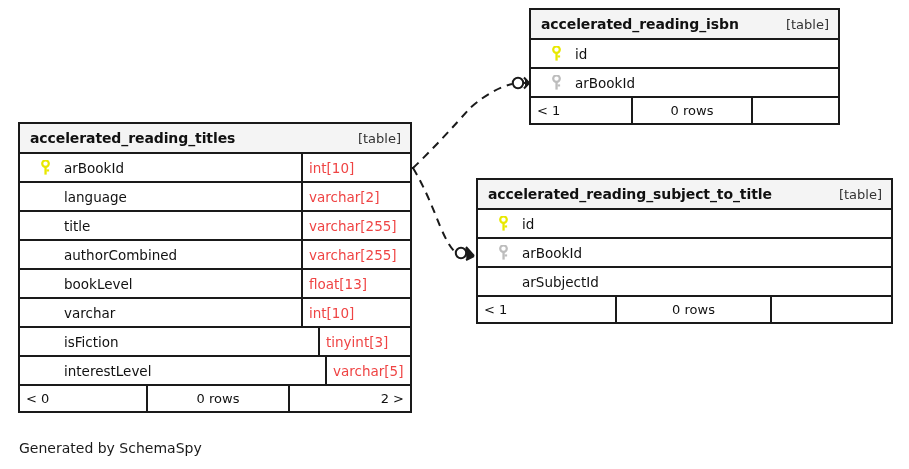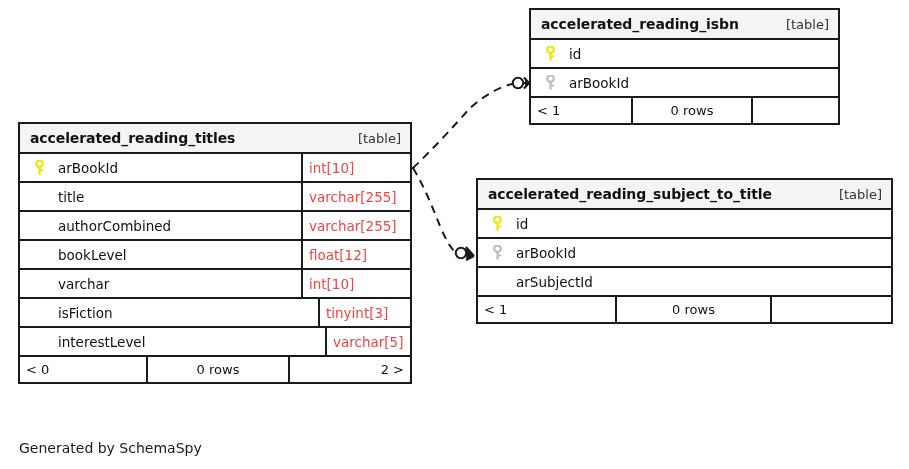--- a/index.html
+++ b/index.html
@@ -66,21 +66,21 @@
     box-sizing: border-box;
   }
   .col-row:last-of-type {
     border-bottom: 2px solid #1a1a1a;
   }
   .col-name-cell {
     display: flex;
     align-items: center;
     flex: 1 1 auto;
     min-width: 0;
-    padding-left: 8px;
+    padding-left: 14px;
     box-sizing: border-box;
   }
   .col-type-cell {
     display: flex;
     align-items: center;
     flex: 0 0 auto;
     border-left: 2px solid #1a1a1a;
     padding-left: 6px;
     box-sizing: border-box;
   }
@@ -171,20 +171,29 @@
             <rect x="6.5" y="9.4" width="2.6" height="2.1" fill="#e8e800"></rect>
           </svg>
         </span>
         <span class="col-name nameslot">arBookId</span>
       </div>
       <div class="col-type-cell" style="width:109px;">
         <span class="col-type">int[10]</span>
       </div>
     </div>
 
+    <div class="col-row">
+      <div class="col-name-cell">
+        <span class="keyslot"></span>
+        <span class="col-name nameslot">language</span>
+      </div>
+      <div class="col-type-cell" style="width:109px;">
+        <span class="col-type">varchar[2]</span>
+      </div>
+    </div>
 
     <div class="col-row">
       <div class="col-name-cell">
         <span class="keyslot"></span>
         <span class="col-name nameslot">title</span>
       </div>
       <div class="col-type-cell" style="width:109px;">
         <span class="col-type">varchar[255]</span>
       </div>
     </div>
@@ -198,21 +207,21 @@
         <span class="col-type">varchar[255]</span>
       </div>
     </div>
 
     <div class="col-row">
       <div class="col-name-cell">
         <span class="keyslot"></span>
         <span class="col-name nameslot">bookLevel</span>
       </div>
       <div class="col-type-cell" style="width:109px;">
-        <span class="col-type">float[12]</span>
+        <span class="col-type">float[13]</span>
       </div>
     </div>
 
     <div class="col-row">
       <div class="col-name-cell">
         <span class="keyslot"></span>
         <span class="col-name nameslot">varchar</span>
       </div>
       <div class="col-type-cell" style="width:109px;">
         <span class="col-type">int[10]</span>

